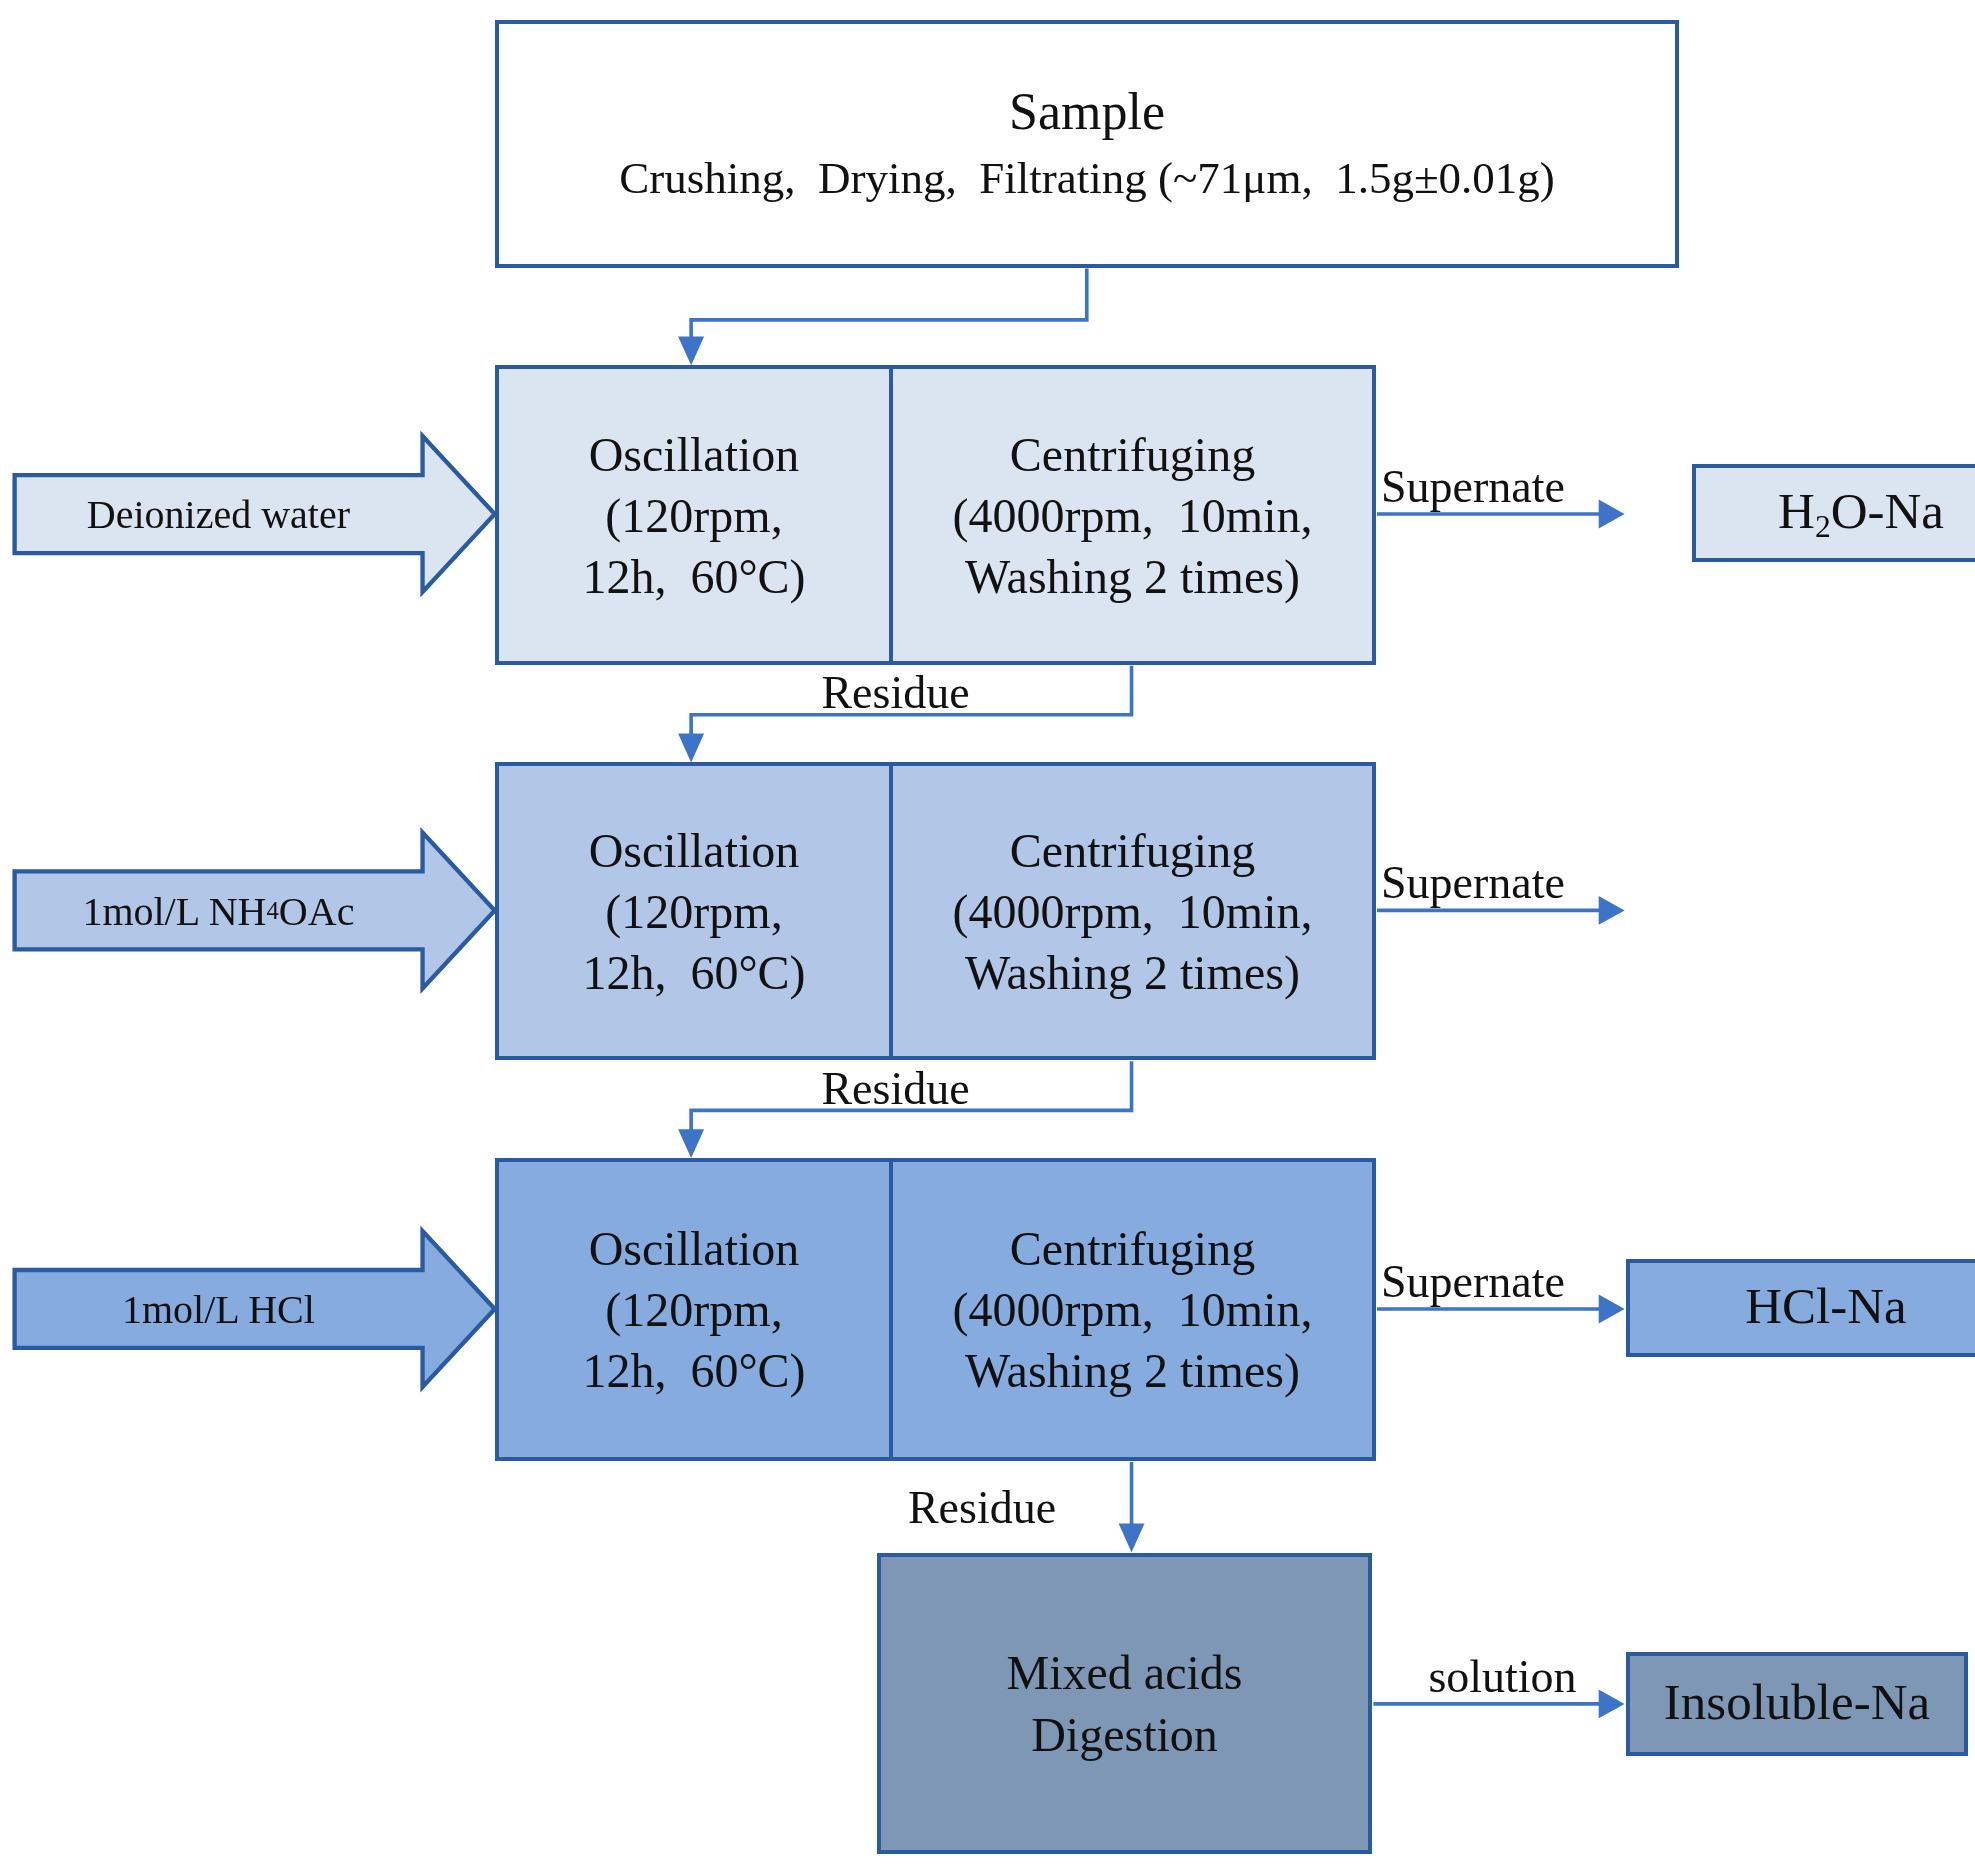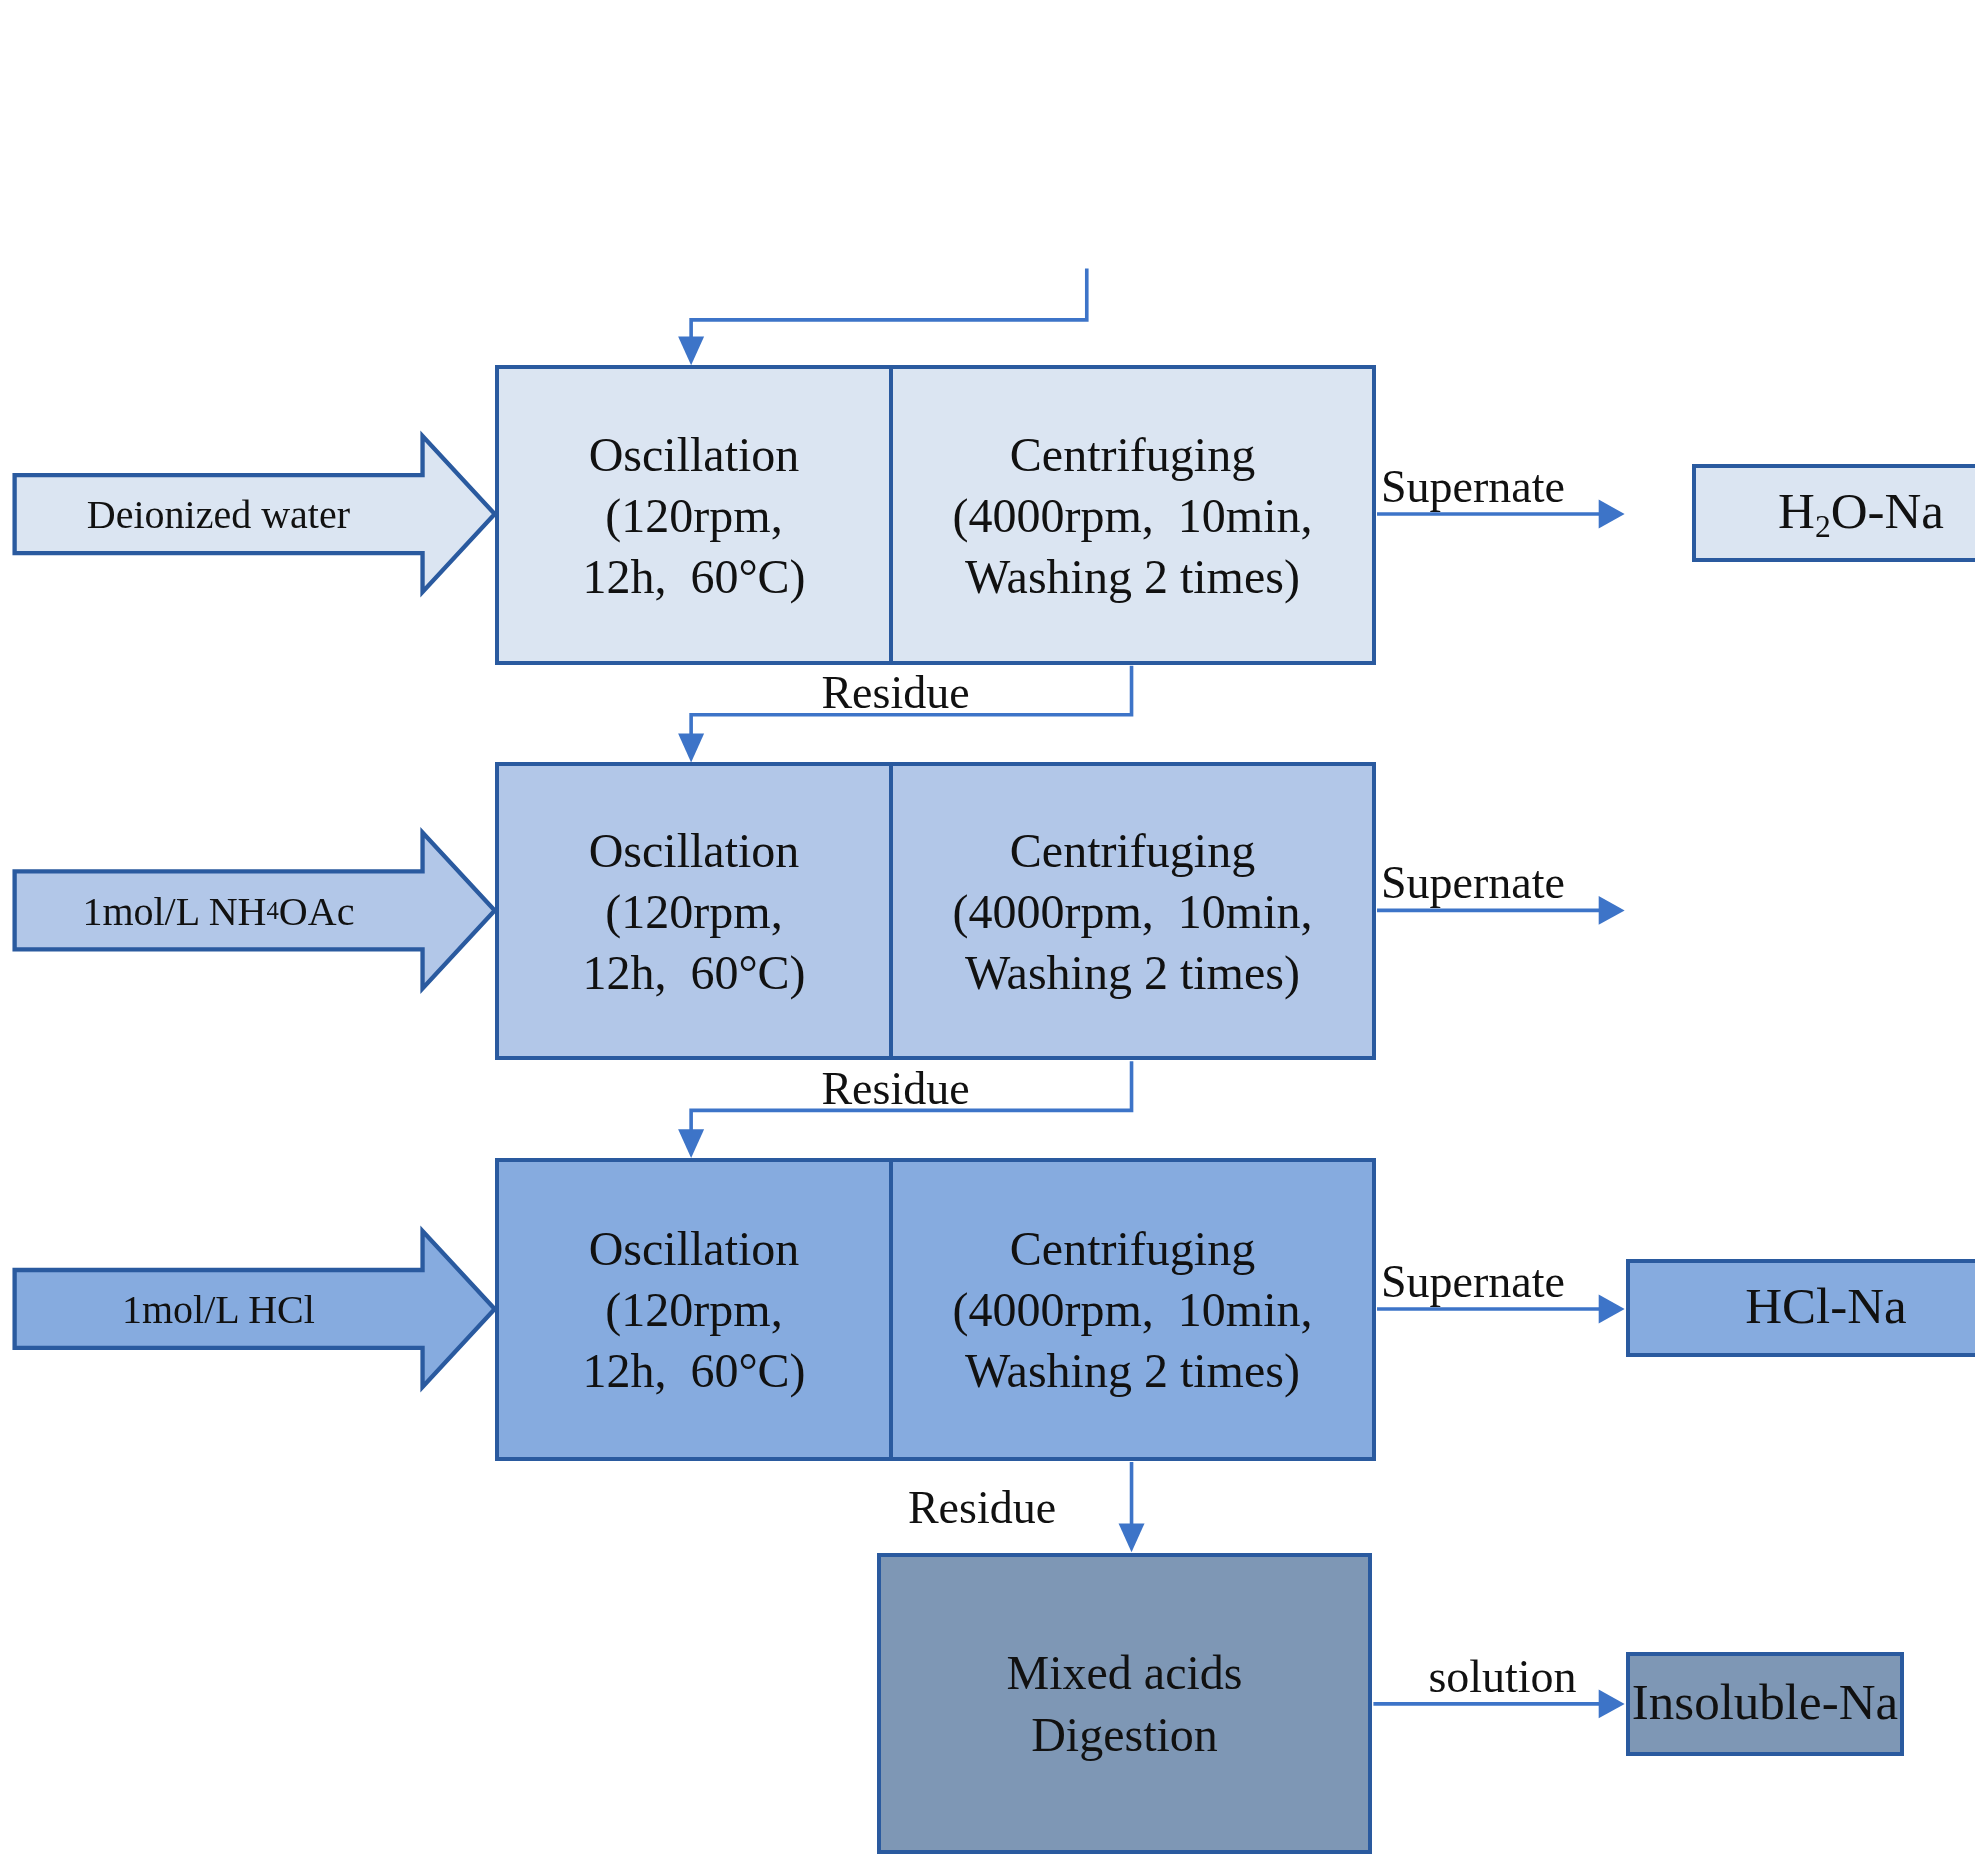--- a/index.html
+++ b/index.html
@@ -80,20 +80,24 @@
       <polyline class="conn" points="1907,1813 2216,1813"></polyline>
       <polygon class="head" points="2214,1793 2214,1833 2250,1813"></polygon>
     </g>
 
     <g>
       <polyline class="conn" points="1902,2360 2216,2360"></polyline>
       <polygon class="head" points="2214,2340 2214,2380 2250,2360"></polygon>
     </g>
   </svg>
 
+  <div class="box" style="left:495px;top:20px;width:1184px;height:248px;background:#ffffff;">
+    <div class="sampletitle">Sample</div>
+    <div class="samplesub">Crushing,  Drying,  Filtrating (~71μm,  1.5g±0.01g)</div>
+  </div>
 
   <div class="box procbox" style="left:495px;top:365px;width:881px;height:300px;background:var(--stage1_fill);">
     <div class="cell cell-osc">
       <div>Oscillation</div>
       <div>(120rpm,</div>
       <div>12h,  60°C)</div>
     </div>
     <div class="divider"></div>
     <div class="cell cell-cent">
       <div>Centrifuging</div>
@@ -154,18 +158,18 @@
   <div class="label centered" style="left:859px;top:1482px;width:246px;">Residue</div>
 
   <div class="label centered" style="left:1376px;top:1651px;width:253px;">solution</div>
 
   <div class="box" style="left:1692px;top:464px;width:338px;height:98px;background:var(--stage1_fill);">
     <div class="outtext"><span>H</span><span class="sub">2</span><span>O-Na</span></div>
   </div>
   <div class="box" style="left:1626px;top:1259px;width:400px;height:98px;background:var(--stage3_fill);">
     <div class="outtext"><span>HCl-Na</span><span class="sub"></span><span></span></div>
   </div>
-  <div class="box" style="left:1626px;top:1652px;width:278px;height:104px;background:var(--digestion_fill);">
+  <div class="box" style="left:1626px;top:1652px;width:342px;height:104px;background:var(--digestion_fill);">
     <div class="outtext"><span>Insoluble-Na</span><span class="sub"></span><span></span></div>
   </div>
 
 </div>
 
 
 </body></html>

